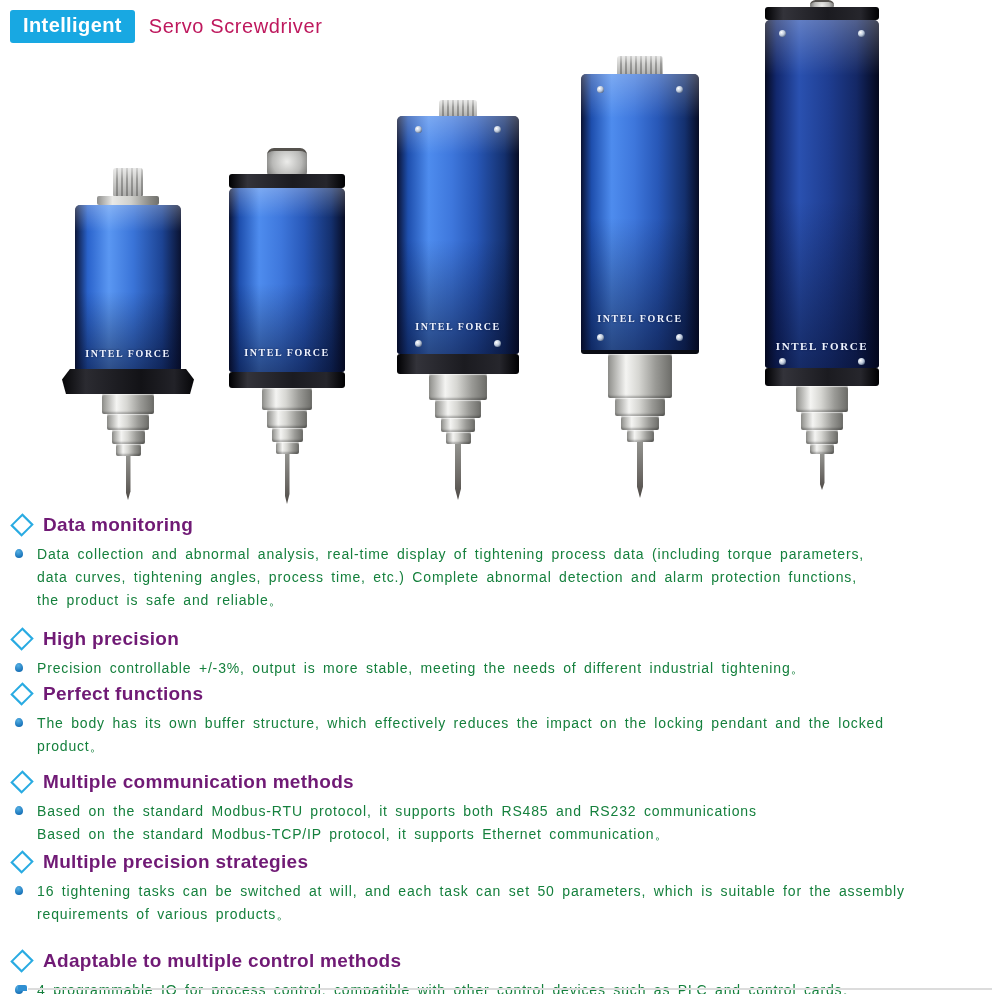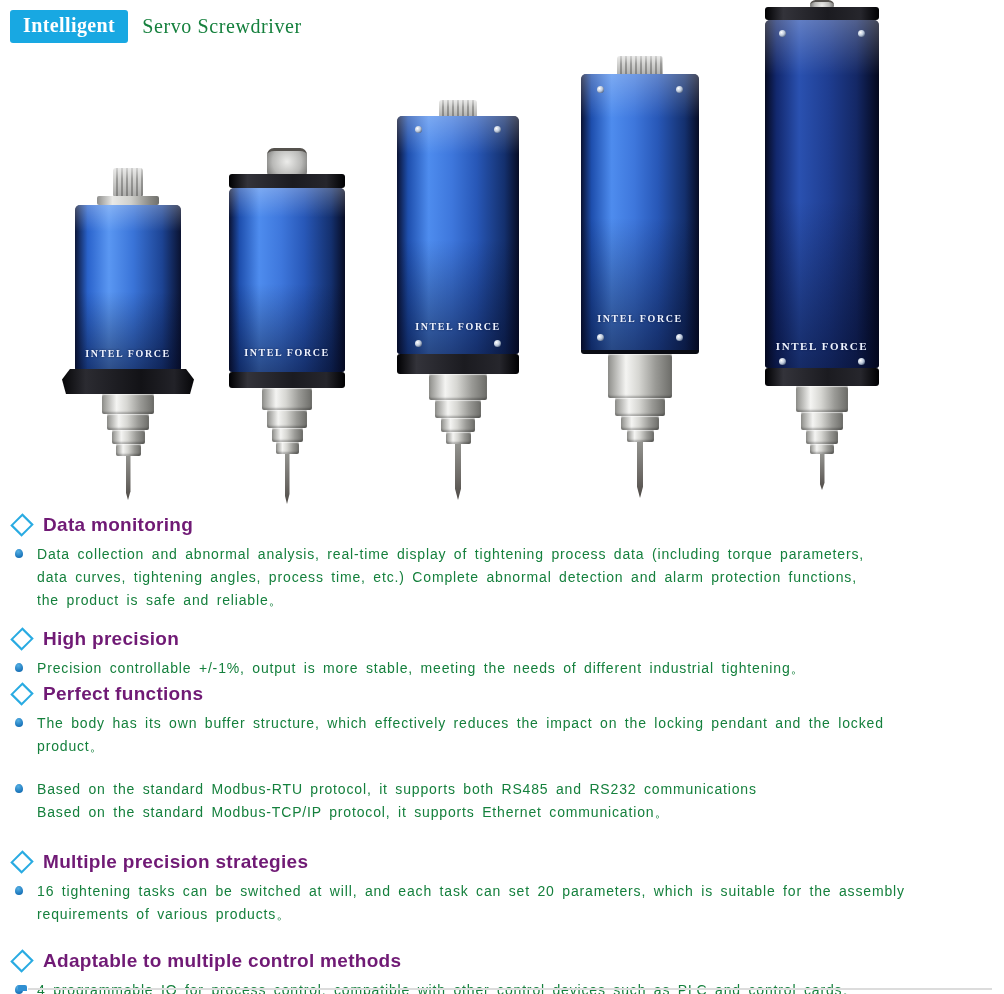--- a/index.html
+++ b/index.html
@@ -2,26 +2,26 @@
 <html><head>
 <meta charset="utf-8">
 <style>
   html,body{margin:0;padding:0;background:#ffffff;}
   .page{
     position:relative;width:1004px;height:994px;background:#ffffff;overflow:hidden;
     font-family:"Liberation Sans",sans-serif;
   }
 
   
-  .hdr{position:absolute;left:10px;top:10px;display:flex;align-items:center;gap:14px;font-family:Liberation Serif, serif;}
+  .hdr{position:absolute;left:10px;top:10px;display:flex;align-items:center;gap:14px;}
   .badge{
     background:#18a8e2;color:#ffffff;font-size:20px;font-weight:bold;
     padding:4px 13px 6px 13px;border-radius:3px;letter-spacing:.4px;
   }
-  .hdr-title{color:#15803d;font-size:20px;letter-spacing:.6px;font-weight:500;}
+  .hdr-title{color:#be185d;font-size:20px;letter-spacing:.6px;font-weight:500;}
 
   
   .strip{position:absolute;left:0;top:0;width:1004px;height:512px;}
   .product{position:absolute;}
   .cx{position:absolute;left:50%;transform:translateX(-50%);}
 
   .knob{
     border-radius:3px 3px 1px 1px;
     background:
       linear-gradient(to bottom,rgba(255,255,255,.55),rgba(255,255,255,0) 40%,rgba(0,0,0,.18)),
@@ -288,52 +288,56 @@
     </div>
   </div>
 
   <div class="feature f2">
     <div class="f-head">
       <div class="diamond"></div>
       <div class="f-title">High precision</div>
     </div>
     <div class="f-body">
       <div class="dot"></div>
-      <div class="f-text">Precision controllable +/-1%, output is more stable, meeting the needs of different industrial tightening。</div>
+      <div class="f-text">Precision controllable +/-3%, output is more stable, meeting the needs of different industrial tightening。</div>
     </div>
   </div>
 
   <div class="feature f3">
     <div class="f-head">
       <div class="diamond"></div>
       <div class="f-title">Perfect functions</div>
     </div>
     <div class="f-body">
       <div class="dot"></div>
       <div class="f-text">The body has its own buffer structure, which effectively reduces the impact on the locking pendant and the locked
 product。</div>
     </div>
   </div>
 
   <div class="feature f4">
+    <div class="f-head">
+      <div class="diamond"></div>
+      <div class="f-title">Multiple communication methods</div>
+    </div>
     <div class="f-body">
       <div class="dot"></div>
       <div class="f-text">Based on the standard Modbus-RTU protocol, it supports both RS485 and RS232 communications
 Based on the standard Modbus-TCP/IP protocol, it supports Ethernet communication。</div>
     </div>
   </div>
 
   <div class="feature f5">
     <div class="f-head">
       <div class="diamond"></div>
       <div class="f-title">Multiple precision strategies</div>
     </div>
     <div class="f-body">
       <div class="dot"></div>
-      <div class="f-text">16 tightening tasks can be switched at will, and each task can set 20 parameters, which is suitable for the assembly
+      <div class="f-text">16 tightening tasks can be switched at will, and each task can set 50 parameters, which is suitable for the assembly
 requirements of various products。</div>
     </div>
   </div>
 
   <div class="feature f6">
     <div class="f-head">
       <div class="diamond"></div>
       <div class="f-title">Adaptable to multiple control methods</div>
     </div>
     <div class="f-body">

